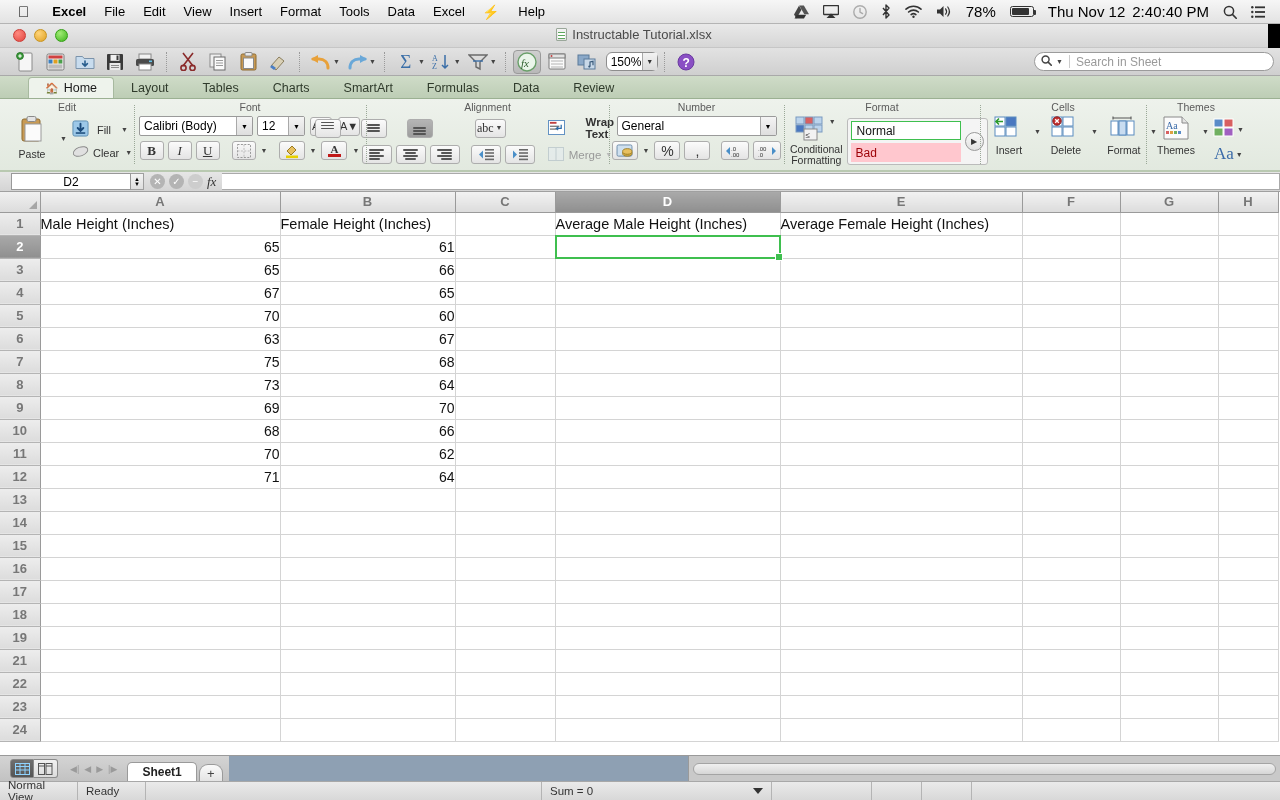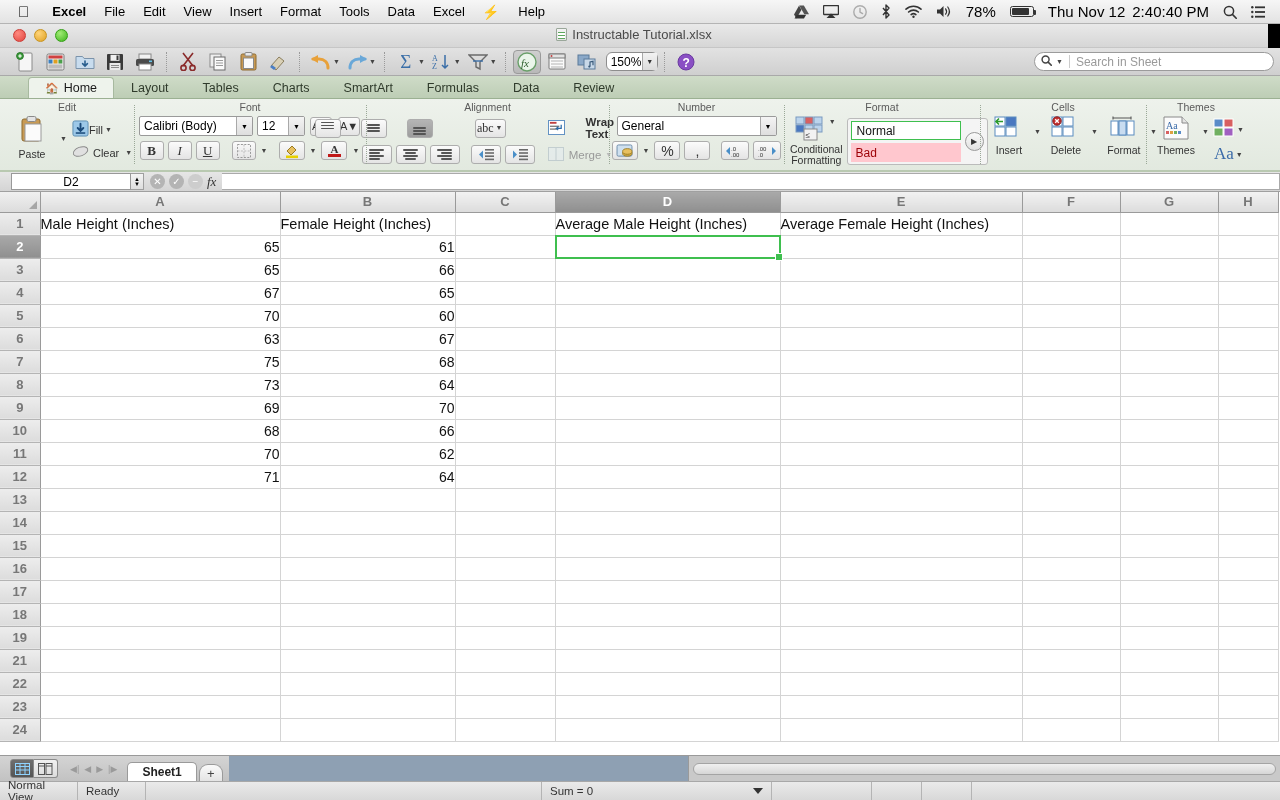--- a/index.html
+++ b/index.html
@@ -466,21 +466,21 @@
                   <rect x="3" y="3" width="18" height="22" rx="2" fill="#c89a54" stroke="#8d6a31"></rect>
                   <rect x="8" y="0.5" width="9" height="5" rx="1.5" fill="#e4e4e4" stroke="#8a8a8a"></rect>
                   <rect x="6" y="8" width="16" height="17" fill="#fbfbfb" stroke="#9a9a9a"></rect>
                 </svg>
             </span>
             <span>Paste</span>
           </div>
           <span class="caret">▼</span>
         </div>
         <div style="display:flex;flex-direction:column;gap:5px;margin-left:3px;margin-top:4px;">
-          <div style="display:flex;align-items:center;gap:0;">
+          <div style="display:flex;align-items:center;gap:8px;">
             <span>
               <svg width="17" height="17" viewBox="0 0 18 18">
                   <rect x="1" y="1" width="16" height="16" rx="2" fill="#9cc8e8" stroke="#5a8cb0"></rect>
                   <path d="M9 4v7M6 8.5l3 3 3-3" stroke="#1a4a7a" stroke-width="2" fill="none" stroke-linecap="round"></path>
                   <rect x="4" y="13" width="10" height="1.6" fill="#1a4a7a"></rect>
                 </svg>
             </span>
             <span>Fill</span>
             <span class="caret">▼</span>
           </div>

